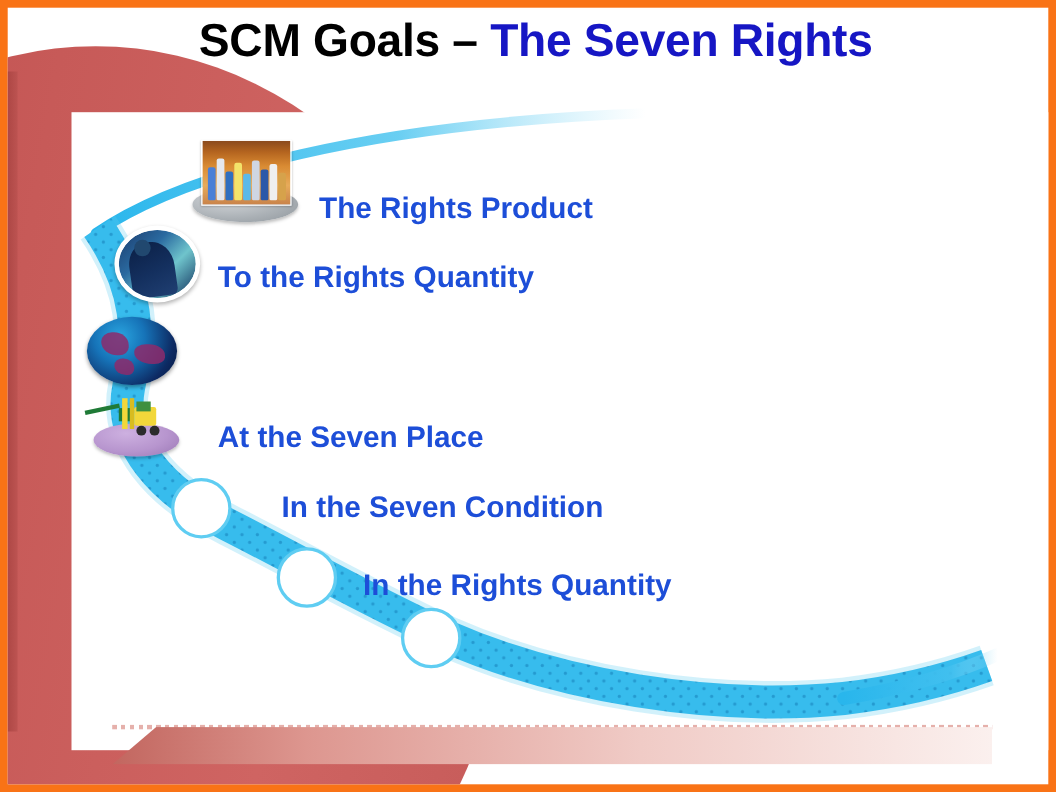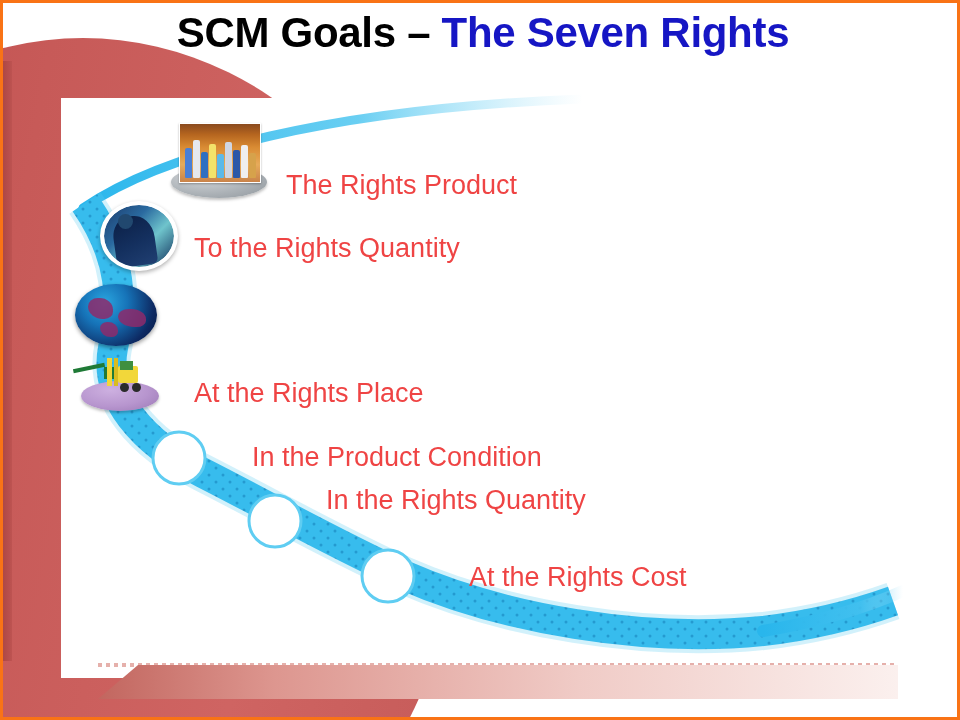--- a/index.html
+++ b/index.html
@@ -10,21 +10,21 @@
   body {
     font-family: "Liberation Sans", sans-serif;
   }
 
   #slide {
     position: relative;
     width: 960px;
     height: 720px;
     background: #ffffff;
     box-sizing: border-box;
-    border: 3px solid #f97316;
+    border: 7px solid #f97316;
     overflow: hidden;
   }
 
   
   .bg-layer {
     position: absolute;
     inset: 0;
     overflow: hidden;
     pointer-events: none;
   }
@@ -106,22 +106,22 @@
     color: #000000;
     white-space: nowrap;
   }
   .title .accent { color: #1616c4; }
 
   .items { position: absolute; left:0; top:0; width:960px; height:720px; }
 
   .item {
     position: absolute;
     font-size: 27px;
-    font-weight: normal;
-    color: #ef4444;
+    font-weight: bold;
+    color: #1d4ed8;
     white-space: nowrap;
   }
 
   
   .disc-grey {
     position: absolute;
     left: 168px; top: 163px;
     width: 96px; height: 32px;
     border-radius: 50%;
     background: radial-gradient(ellipse at 35% 30%, #d7dadd 0%, #aab0b5 60%, #8f969c 100%);
@@ -313,19 +313,18 @@
     </div>
   </div>
 
   <div class="title">
     <span>SCM Goals – </span><span class="accent">The Seven Rights</span>
   </div>
 
   <div class="items">
     <div class="item" style="left:283px; top:167px;">The Rights Product</div>
     <div class="item" style="left:191px; top:230px;">To the Rights Quantity</div>
-    <div class="item" style="left:191px; top:375px;">At the Rights Place</div>
-    <div class="item" style="left:249px; top:439px;">In the Product Condition</div>
-    <div class="item" style="left:323px; top:482px;text-align:center;">In the Rights Quantity</div>
-    <div class="item" style="left:466px; top:559px;">At the Rights Cost</div>
+    <div class="item" style="left:191px; top:375px;">At the Seven Place</div>
+    <div class="item" style="left:249px; top:439px;">In the Seven Condition</div>
+    <div class="item" style="left:323px; top:510px;text-align:center;">In the Rights Quantity</div>
   </div>
 
 </div>
 
 </body></html>

